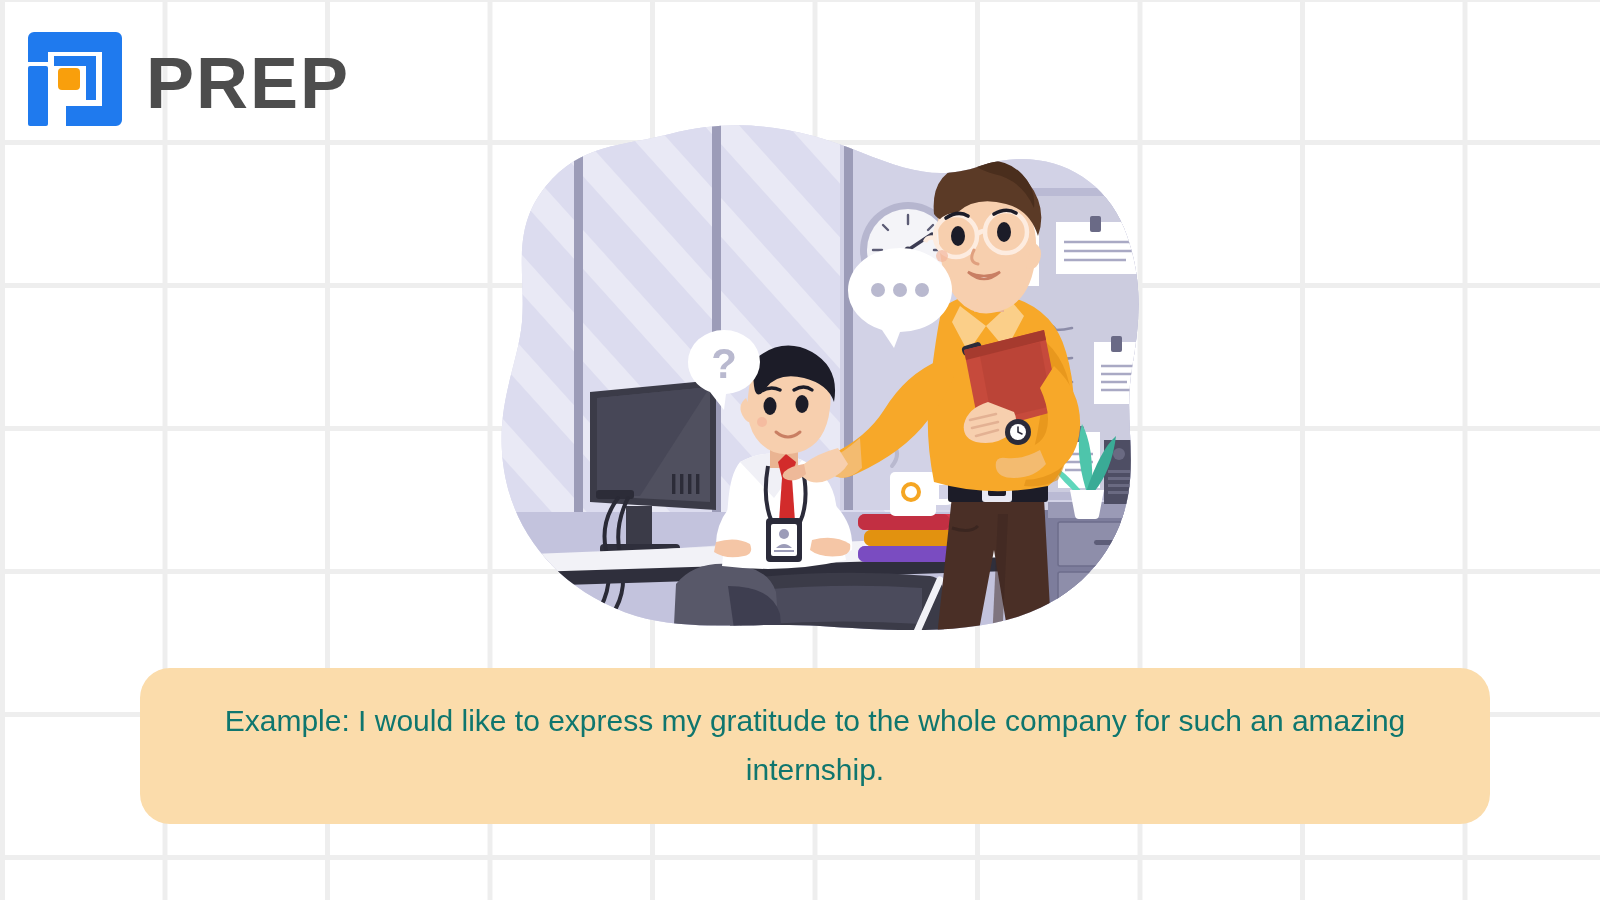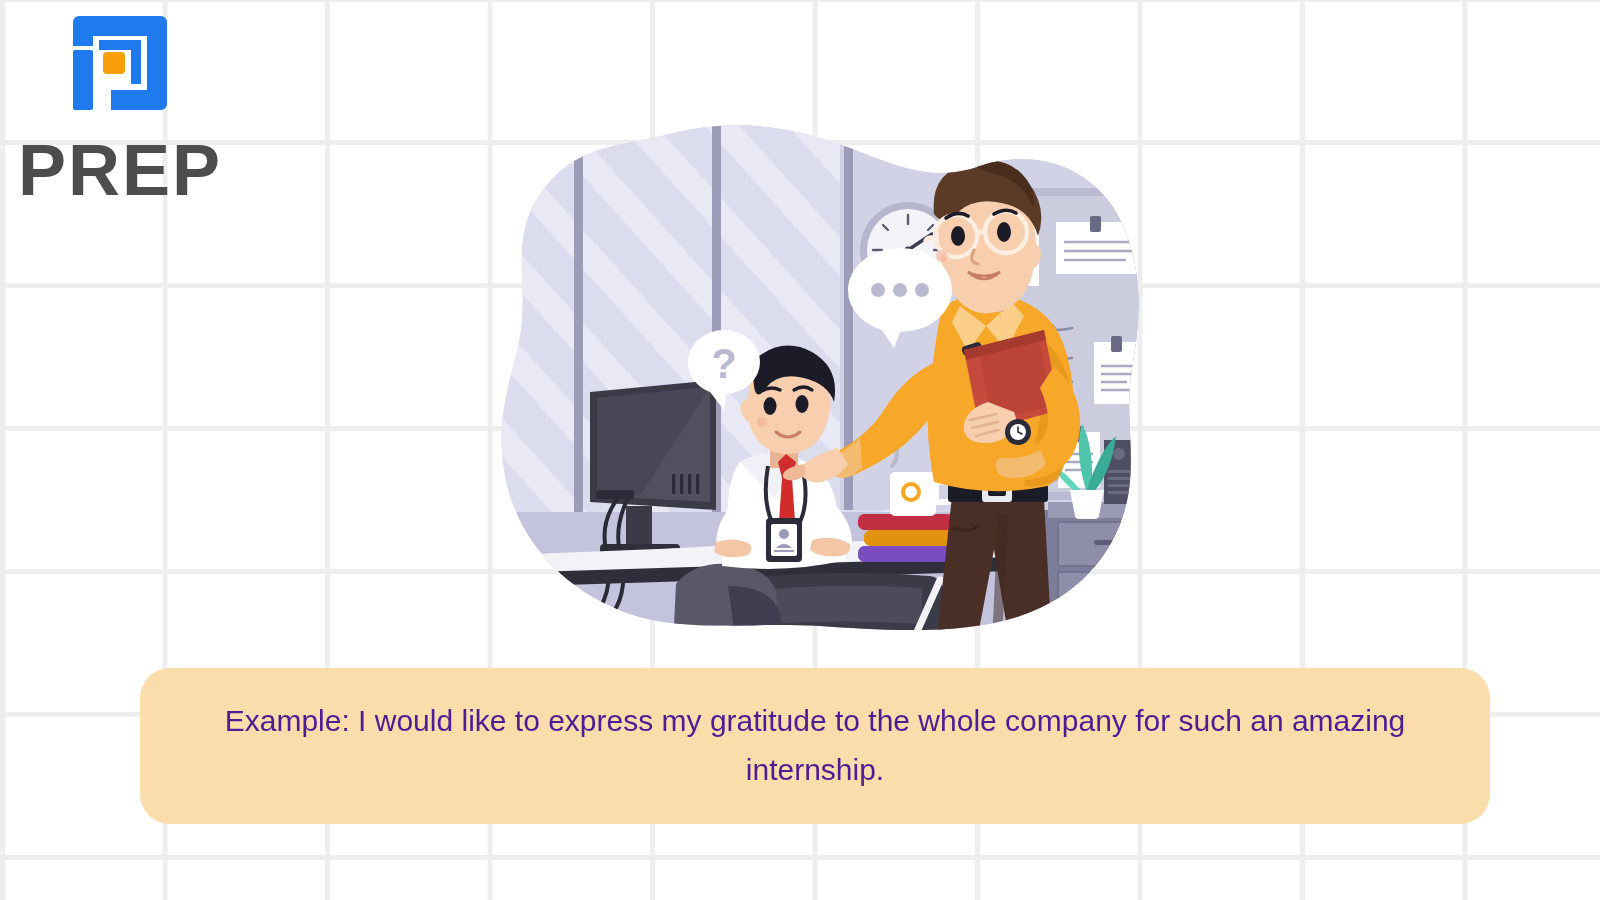--- a/index.html
+++ b/index.html
@@ -19,22 +19,22 @@
     position: absolute; inset: 0;
     background-image:
       linear-gradient(to right, #eeeeee 0, #eeeeee 5px, transparent 5px),
       linear-gradient(to bottom, #eeeeee 0, #eeeeee 5px, transparent 5px);
     background-size: 162.5px 143px;
     background-position: 0px -3px, 0px -3px;
     pointer-events: none;
   }
   
   #logo-area {
-    position: absolute; left: 18px; top: 14px;
-    display: flex; align-items: center; gap: 14px; flex-direction: column;
+    position: absolute; left: 18px; top: 30px;
+    display: flex; align-items: center; gap: 14px;
   }
   #logo-mark { width: 114px; height: 106px; display: block; }
   #logo-word {
     font-size: 72px; font-weight: 700; color: #4d4d4d;
     letter-spacing: 2px; line-height: 1;
   }
   
   #illustration {
     position: absolute; left: 440px; top: 110px;
     width: 720px; height: 530px;
@@ -46,21 +46,21 @@
     left: 140px; top: 668px;
     width: 1350px; height: 156px;
     background: #fbdcab;
     border-radius: 30px;
     display: flex; align-items: center; justify-content: center;
     padding: 10px 46px;
   }
   #caption-text {
     font-size: 30px;
     line-height: 1.62;
-    color: #4c1d95;
+    color: #0f766e;
     text-align: center;
     font-weight: 400;
   }
 </style>
 </head>
 <body>
 
 <div id="page">
 
   <div id="grid"></div>

